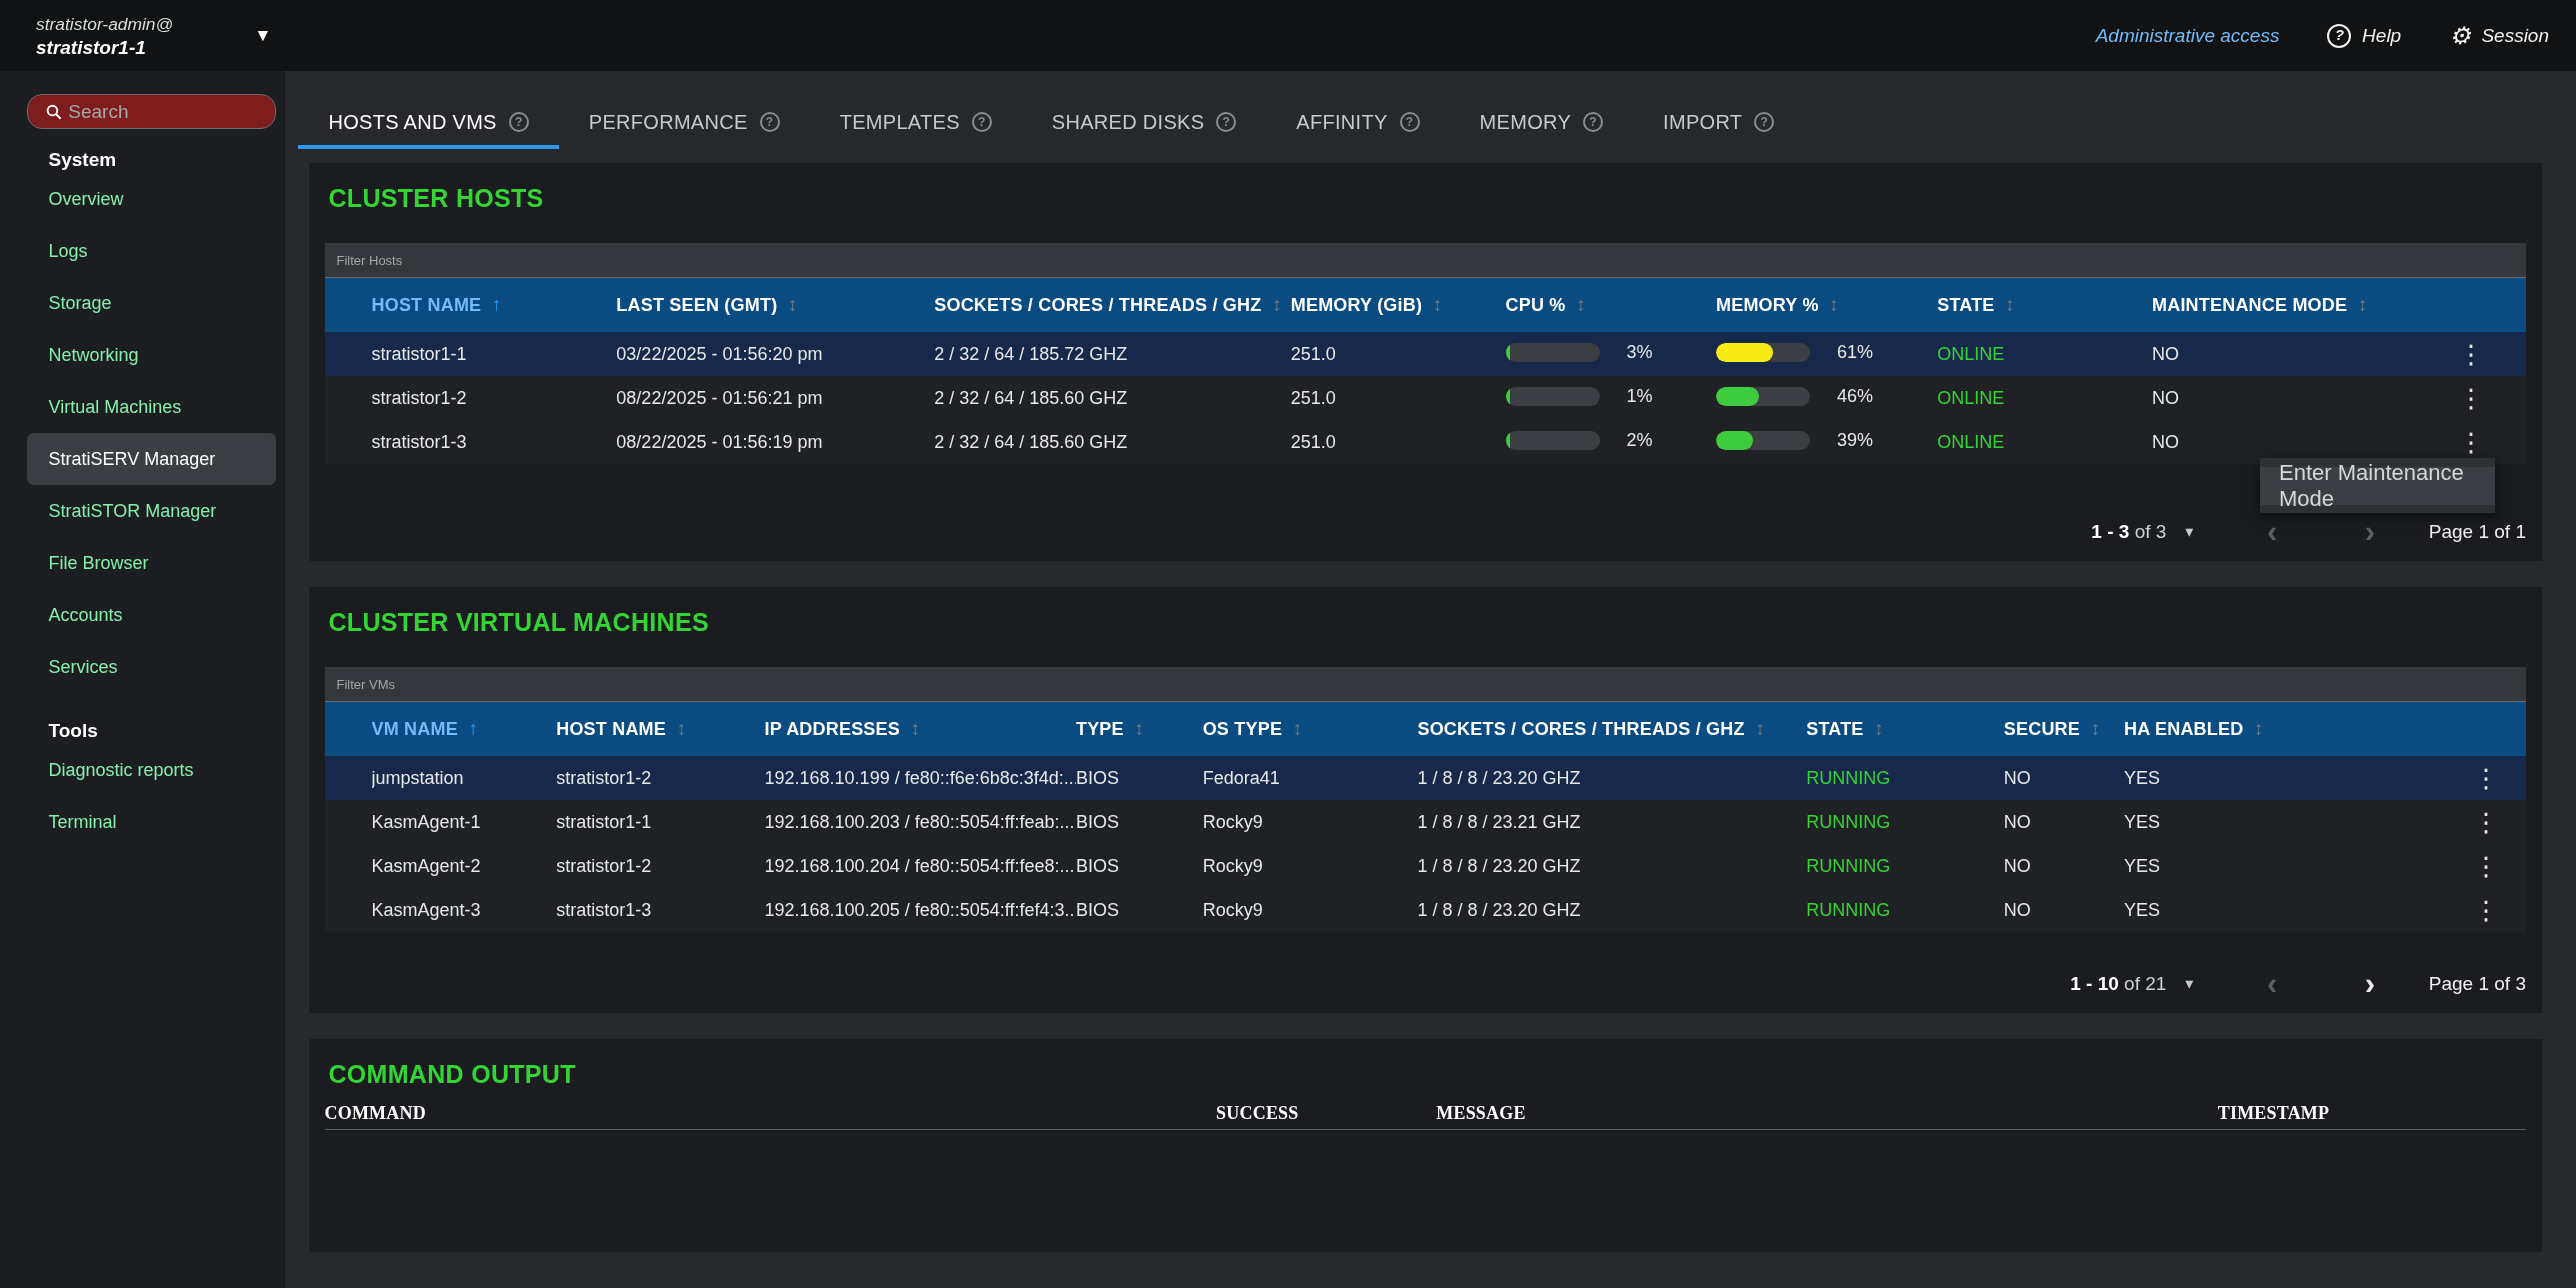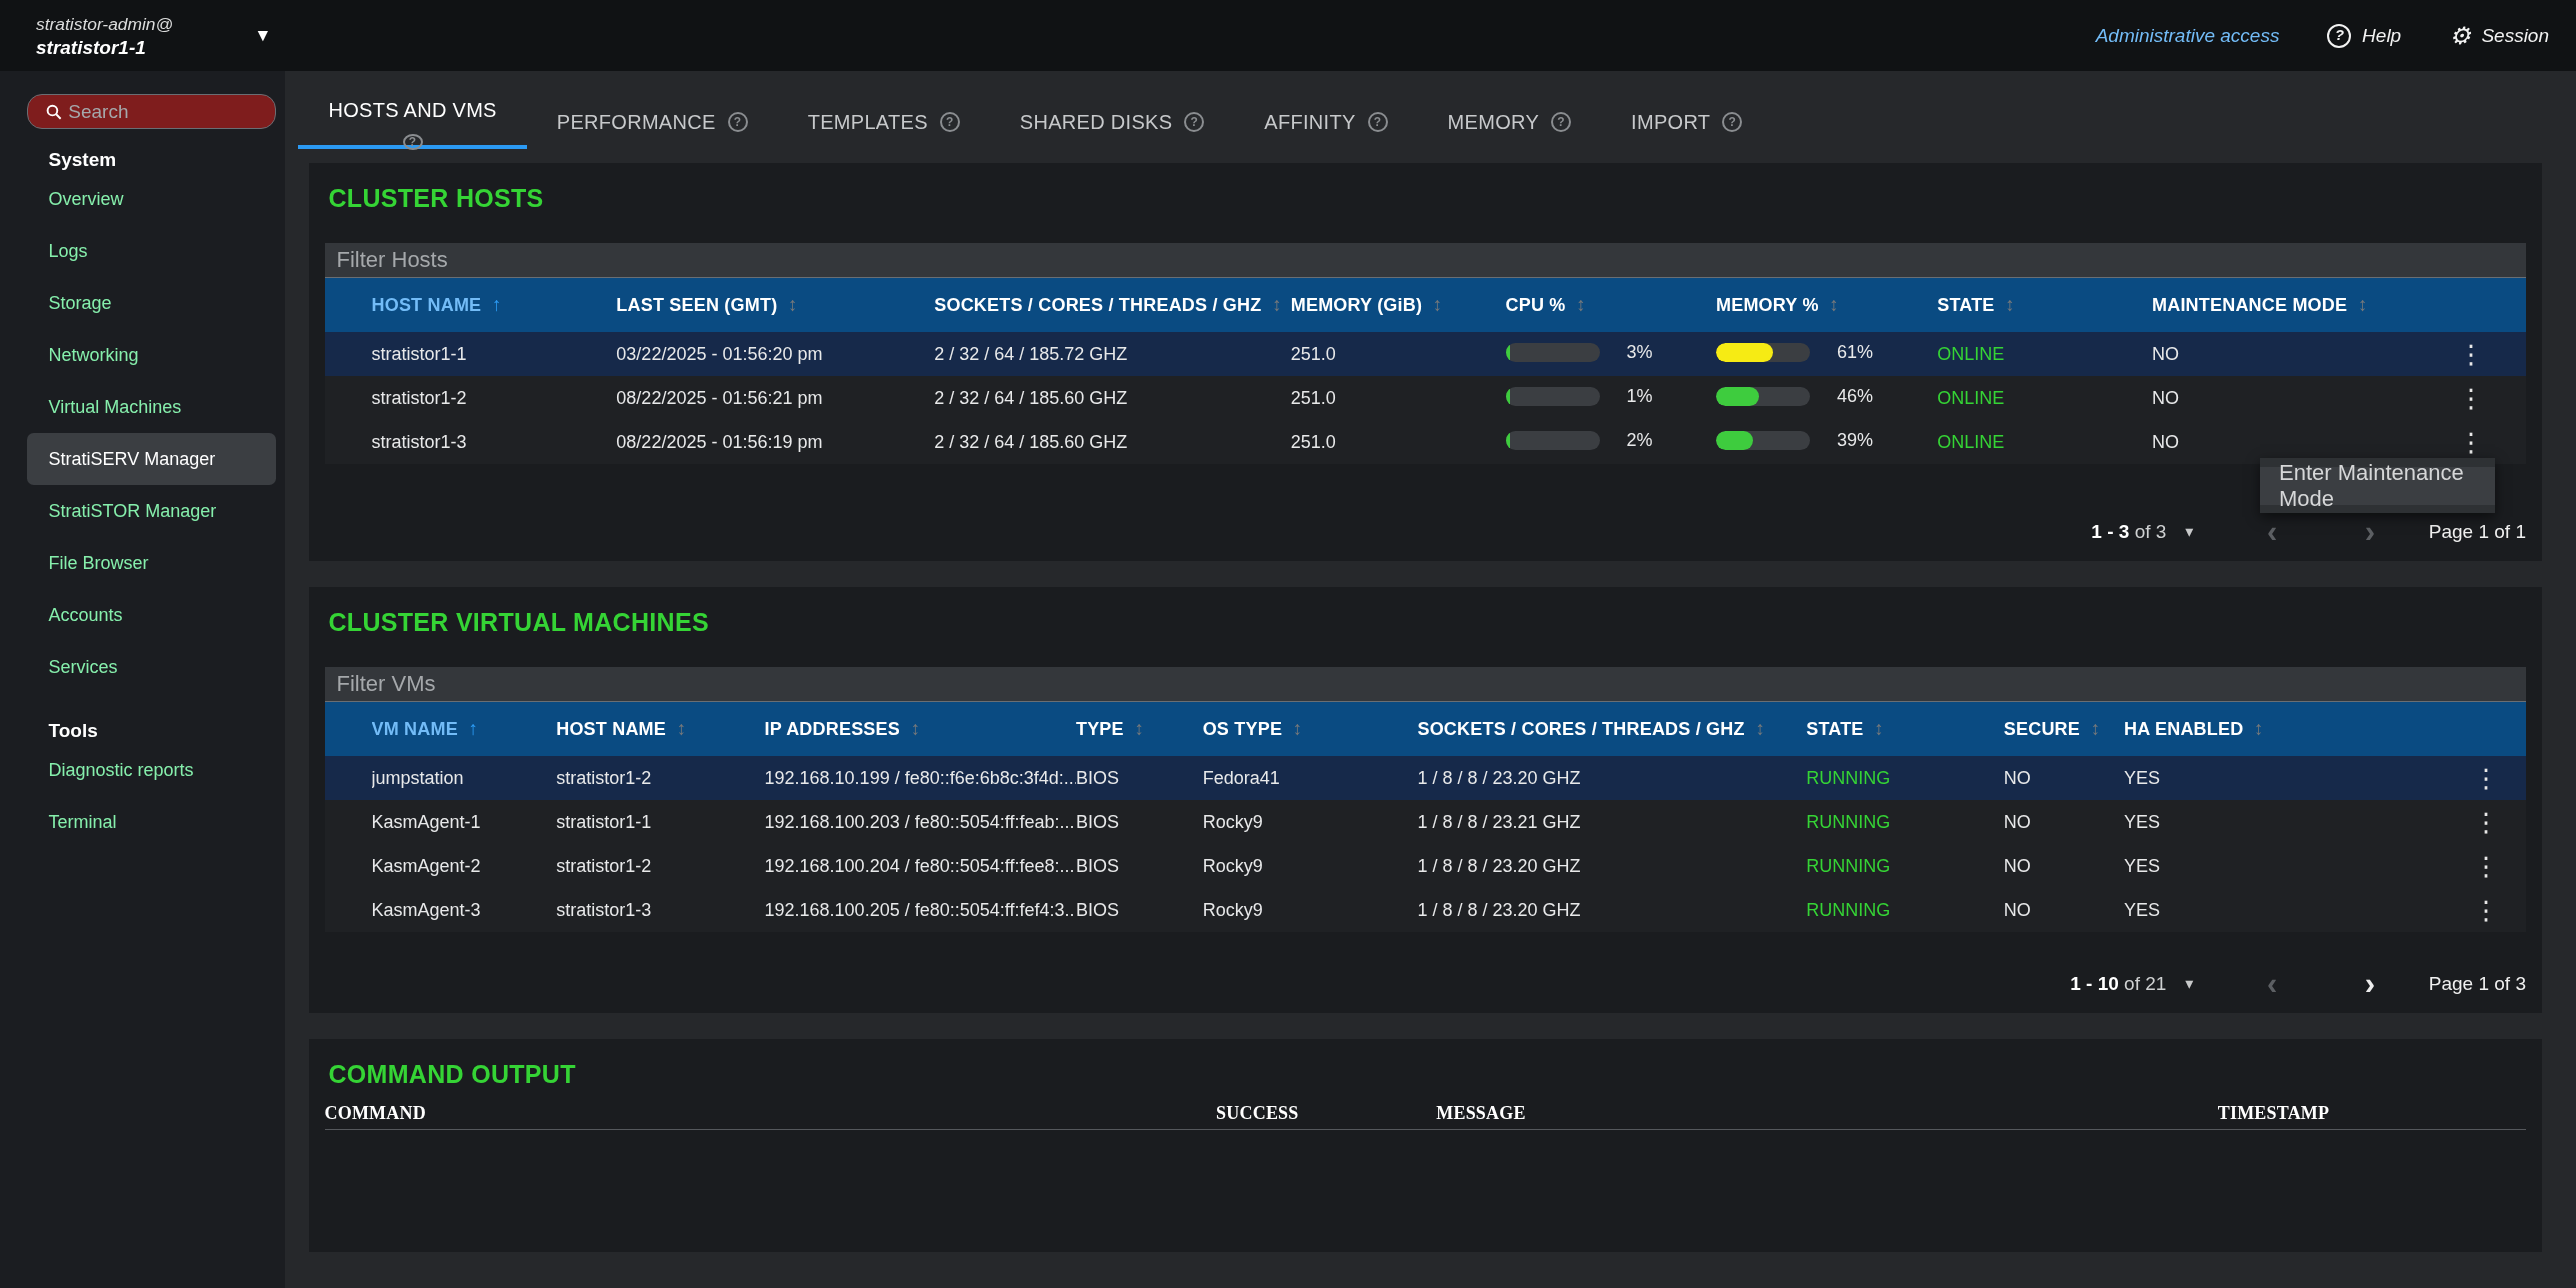--- a/index.html
+++ b/index.html
@@ -41,27 +41,27 @@
   .search input::placeholder{color:var(--dim);}
   .nav-title{font-size:19px;font-weight:700;color:#fff;margin-top:17.4px;height:27px;display:flex;align-items:center;padding-left:21.5px;}
   .nav-item{height:52px;display:flex;align-items:center;padding-left:21.5px;font-size:18px;color:#86efac;cursor:pointer;border-radius:6.7px;}
   .nav-item.selected{background:#3b3e42;color:#fff;}
   .nav-gap{height:6.7px;}
   
   .main{flex:1;display:flex;flex-direction:column;}
   .tabs{display:flex;margin:28px 0 0 13.4px;}
   .tab{display:flex;align-items:center;gap:12px;height:50px;padding:0 30px;font-size:20px;letter-spacing:0.3px;color:#c7c9cb;border-bottom:4.7px solid transparent;cursor:pointer;}
   .tab .qcircle{width:20px;height:20px;border-width:2px;font-size:12px;color:#8a8d90;}
-  .tab.active{color:#fff;border-bottom-color:var(--accent);flex-direction:column;}
+  .tab.active{color:#fff;border-bottom-color:var(--accent);}
   .panel{background:var(--panel);margin:14px 34px 0 23.5px;padding:16px;position:relative;}
   .panel.vmpanel{margin-top:25.5px;}
   .panel.cmdpanel{margin-top:25.5px;}
   .section-title{color:var(--green);font-size:25px;font-weight:700;letter-spacing:0.3px;margin:5.4px 0 0 4px;line-height:29.5px;}
   .filterbar{margin-top:29.5px;height:35px;background:var(--filter);display:flex;align-items:center;border-bottom:1.3px solid #6a6e73;}
-  .filterbar input{background:transparent;border:none;outline:none;color:var(--txt);font-size:22px;width:100%;padding-left:12px;font-family:inherit;}
+  .filterbar input{background:transparent;border:none;outline:none;color:var(--txt);font-size:13px;width:100%;padding-left:12px;font-family:inherit;}
   .filterbar input::placeholder{color:var(--dim);}
   
   .thead{background:var(--blue-header);height:54px;display:flex;align-items:center;padding-left:47px;padding-right:6.7px;}
   .trow{height:44px;display:flex;align-items:center;padding-left:47px;padding-right:6.7px;background:var(--row);}
   .trow.selected{background:var(--row-selected);}
   .th{font-size:18px;font-weight:700;color:#fff;letter-spacing:0.2px;display:flex;align-items:center;gap:10.7px;white-space:nowrap;overflow:hidden;cursor:pointer;}
   .th.sorted{color:var(--link);}
   .sort{font-size:19px;color:#75787b;font-weight:400;}
   .th.sorted .sort{color:var(--accent);font-weight:700;}
   .td{font-size:18px;color:var(--txt);white-space:nowrap;overflow:hidden;padding-right:6.7px;}

